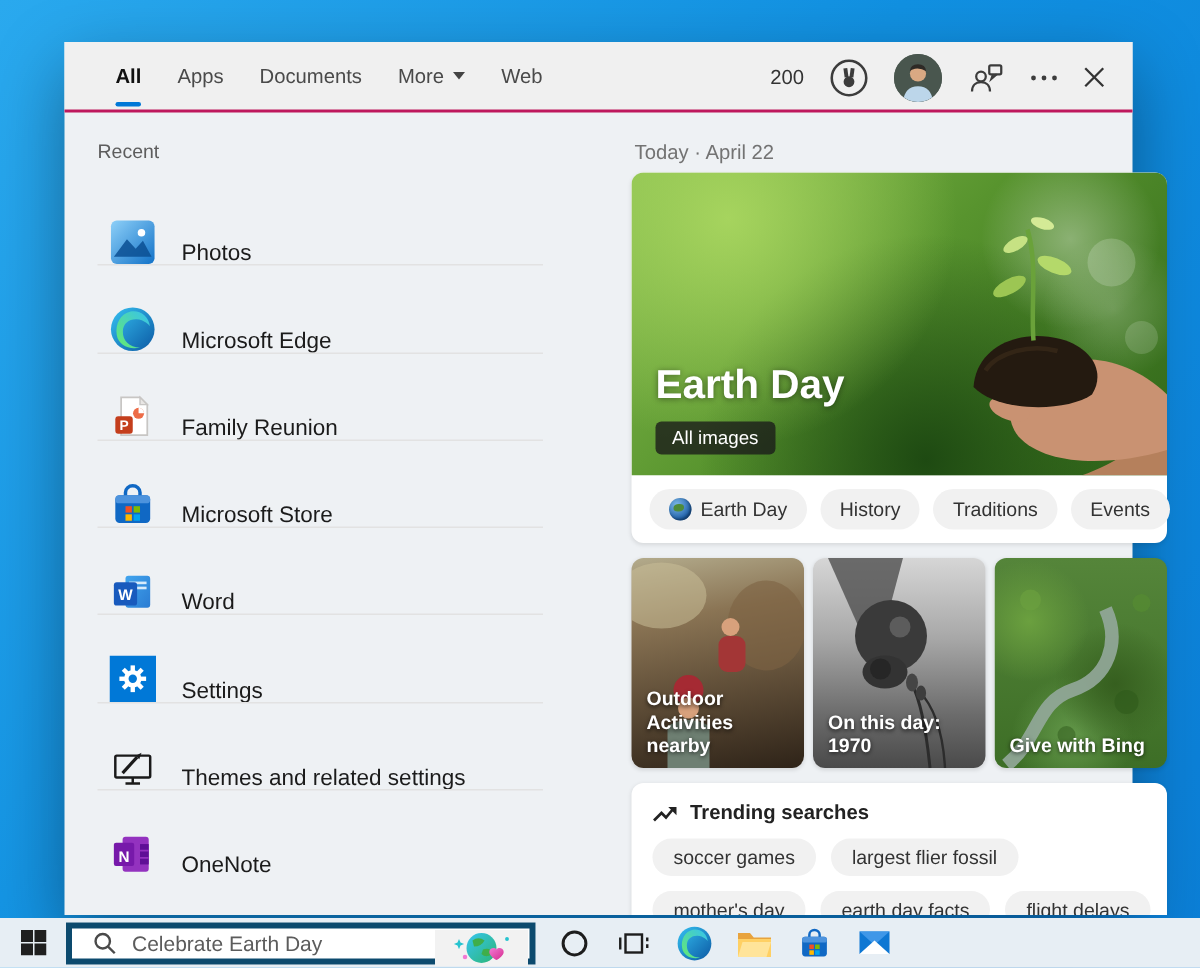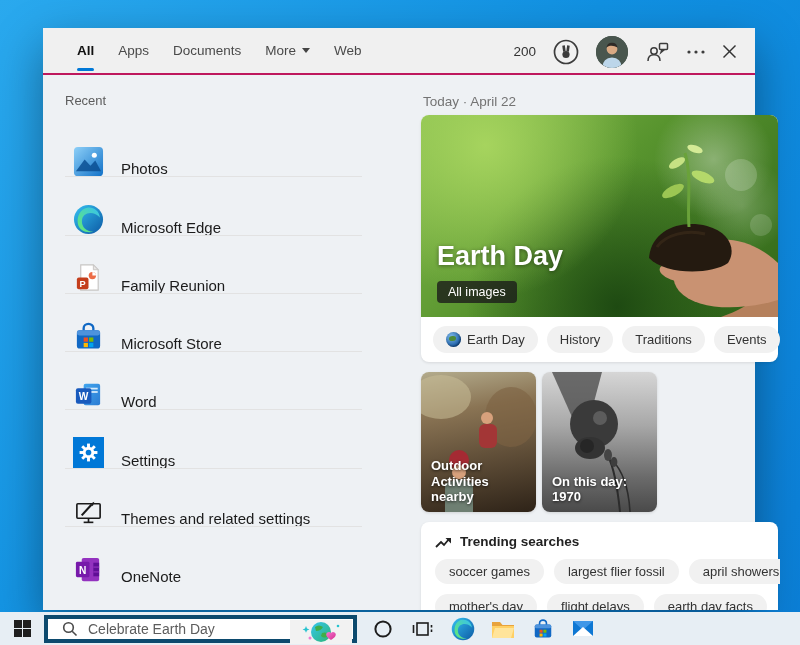--- a/index.html
+++ b/index.html
@@ -360,39 +360,48 @@
             <ellipse cx="48" cy="76" rx="15" ry="11" fill="#333"></ellipse>
             <circle cx="45" cy="74" r="7" fill="#262626"></circle>
             <circle cx="58" cy="46" r="7" fill="#5c5c5c"></circle>
             <path d="M78,140 Q74,100 66,84" stroke="#2c2c2c" stroke-width="2" fill="none"></path>
             <path d="M88,140 Q86,104 70,88" stroke="#2c2c2c" stroke-width="1.6" fill="none"></path>
             <ellipse cx="66" cy="83" rx="4" ry="6" fill="#454545"></ellipse>
             <ellipse cx="72" cy="90" rx="3.4" ry="5" fill="#3d3d3d"></ellipse>
           </svg>
           <div class="minilabel">On this day: 1970</div>
         </div>
+        <div class="mini mini3">
+          <svg width="115" height="140" viewBox="0 0 115 140" style="position:absolute;left:0;top:0;">
+            <path d="M8,138 C30,120 28,96 52,88 C76,80 84,56 74,34" stroke="#93a89b" stroke-width="9" fill="none" opacity=".9"></path>
+            <circle cx="24" cy="28" r="7" fill="#6ba03f" opacity=".7"></circle>
+            <circle cx="88" cy="96" r="8" fill="#2f5a1b" opacity=".6"></circle>
+            <circle cx="98" cy="30" r="6" fill="#568b32" opacity=".7"></circle>
+            <circle cx="48" cy="118" r="6" fill="#2f5a1b" opacity=".5"></circle>
+          </svg>
+          <div class="minilabel">Give with Bing</div>
+        </div>
       </div>
 
       <div class="abs card trend">
         <div class="trendhead">
           <svg width="17" height="14" viewBox="0 0 17 14">
               <polyline points="1,12 6,7 9,10 14,4" fill="none" stroke="#222" stroke-width="1.8"></polyline>
               <polygon points="10.5,3 16,3 16,8.5" fill="#222"></polygon>
             </svg>
           <span>Trending searches</span>
         </div>
         <div class="trendrow">
           <span class="tpill">soccer games</span>
           <span class="tpill">largest flier fossil</span>
-          <span class="tpill">april showers</span>
         </div>
         <div class="trendrow">
           <span class="tpill">mother's day</span>
+          <span class="tpill">earth day facts</span>
           <span class="tpill">flight delays</span>
-          <span class="tpill">earth day facts</span>
         </div>
       </div>
 
     </div>
   </div>
 
   <div class="abs taskbar">
     <div class="startbtn">
       <svg width="17" height="17" viewBox="0 0 17 17">
           <rect x="0" y="0" width="8" height="8" fill="#1f1f1f"></rect>

